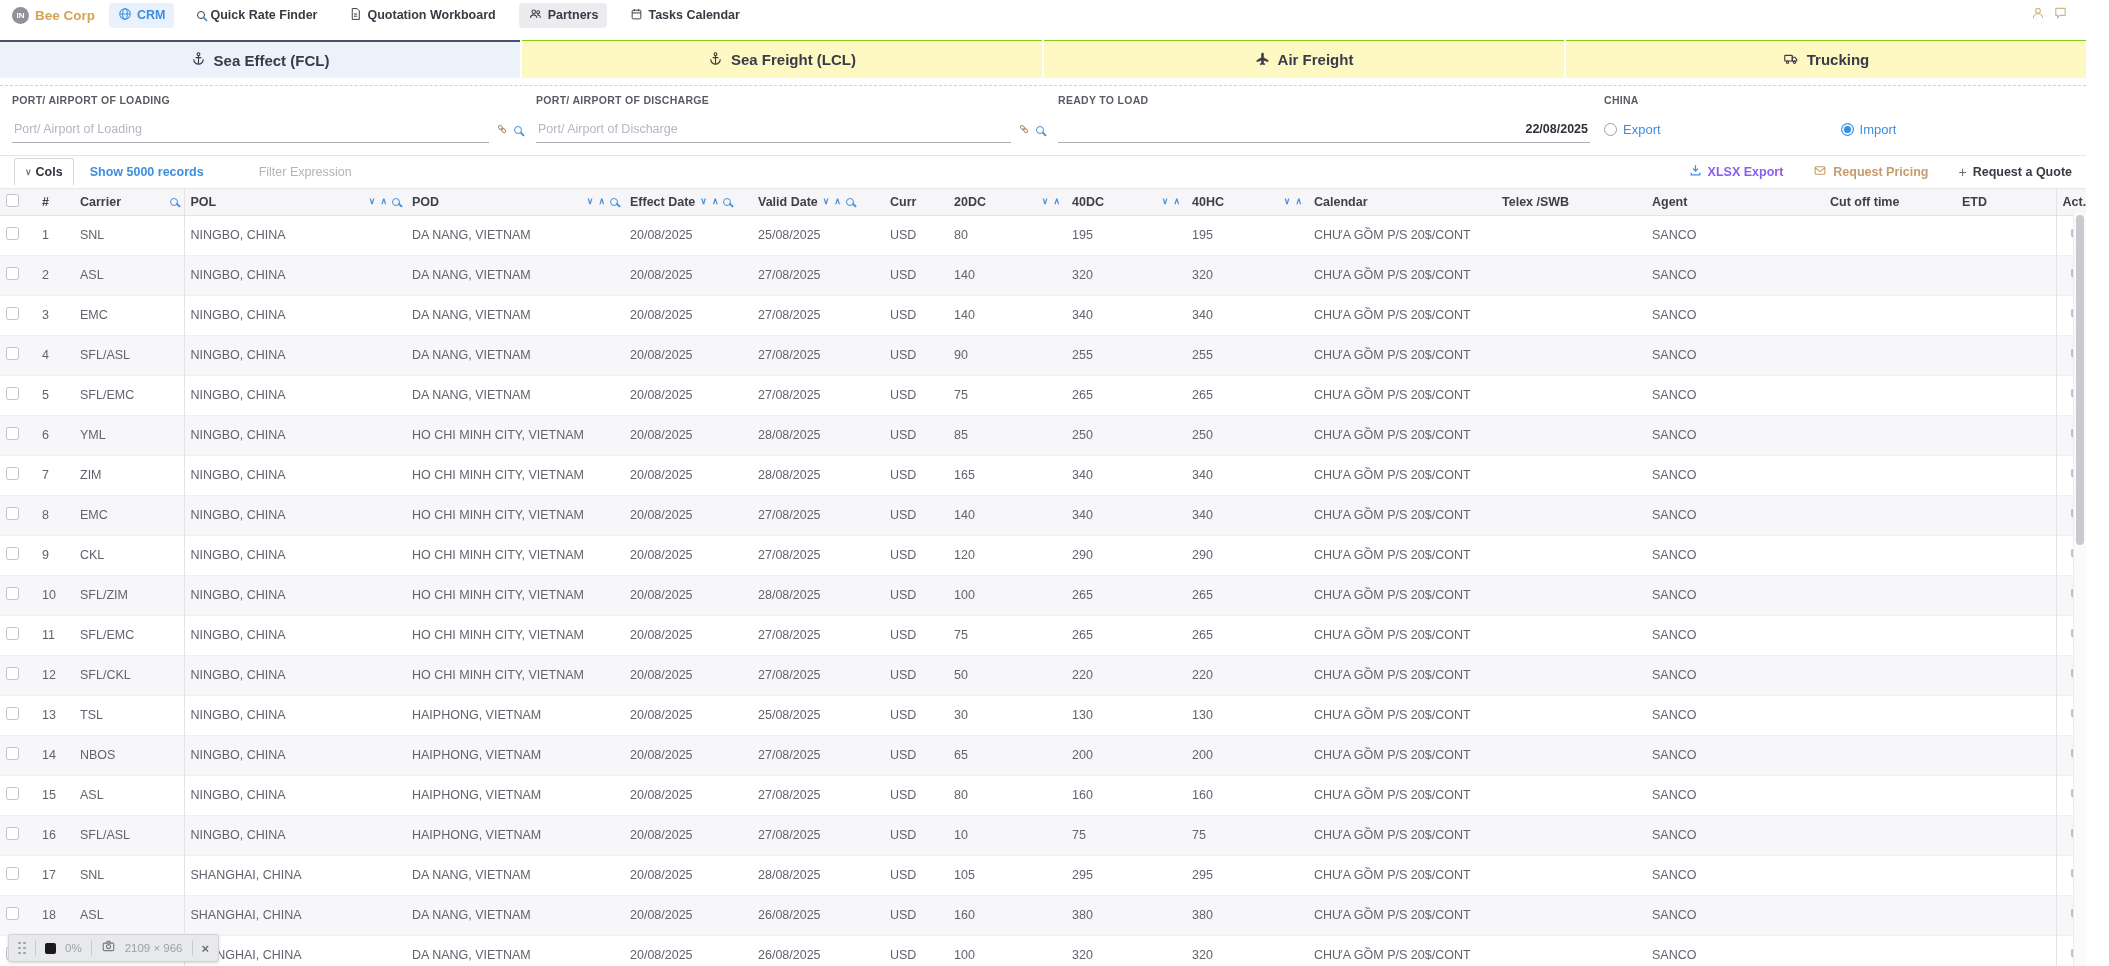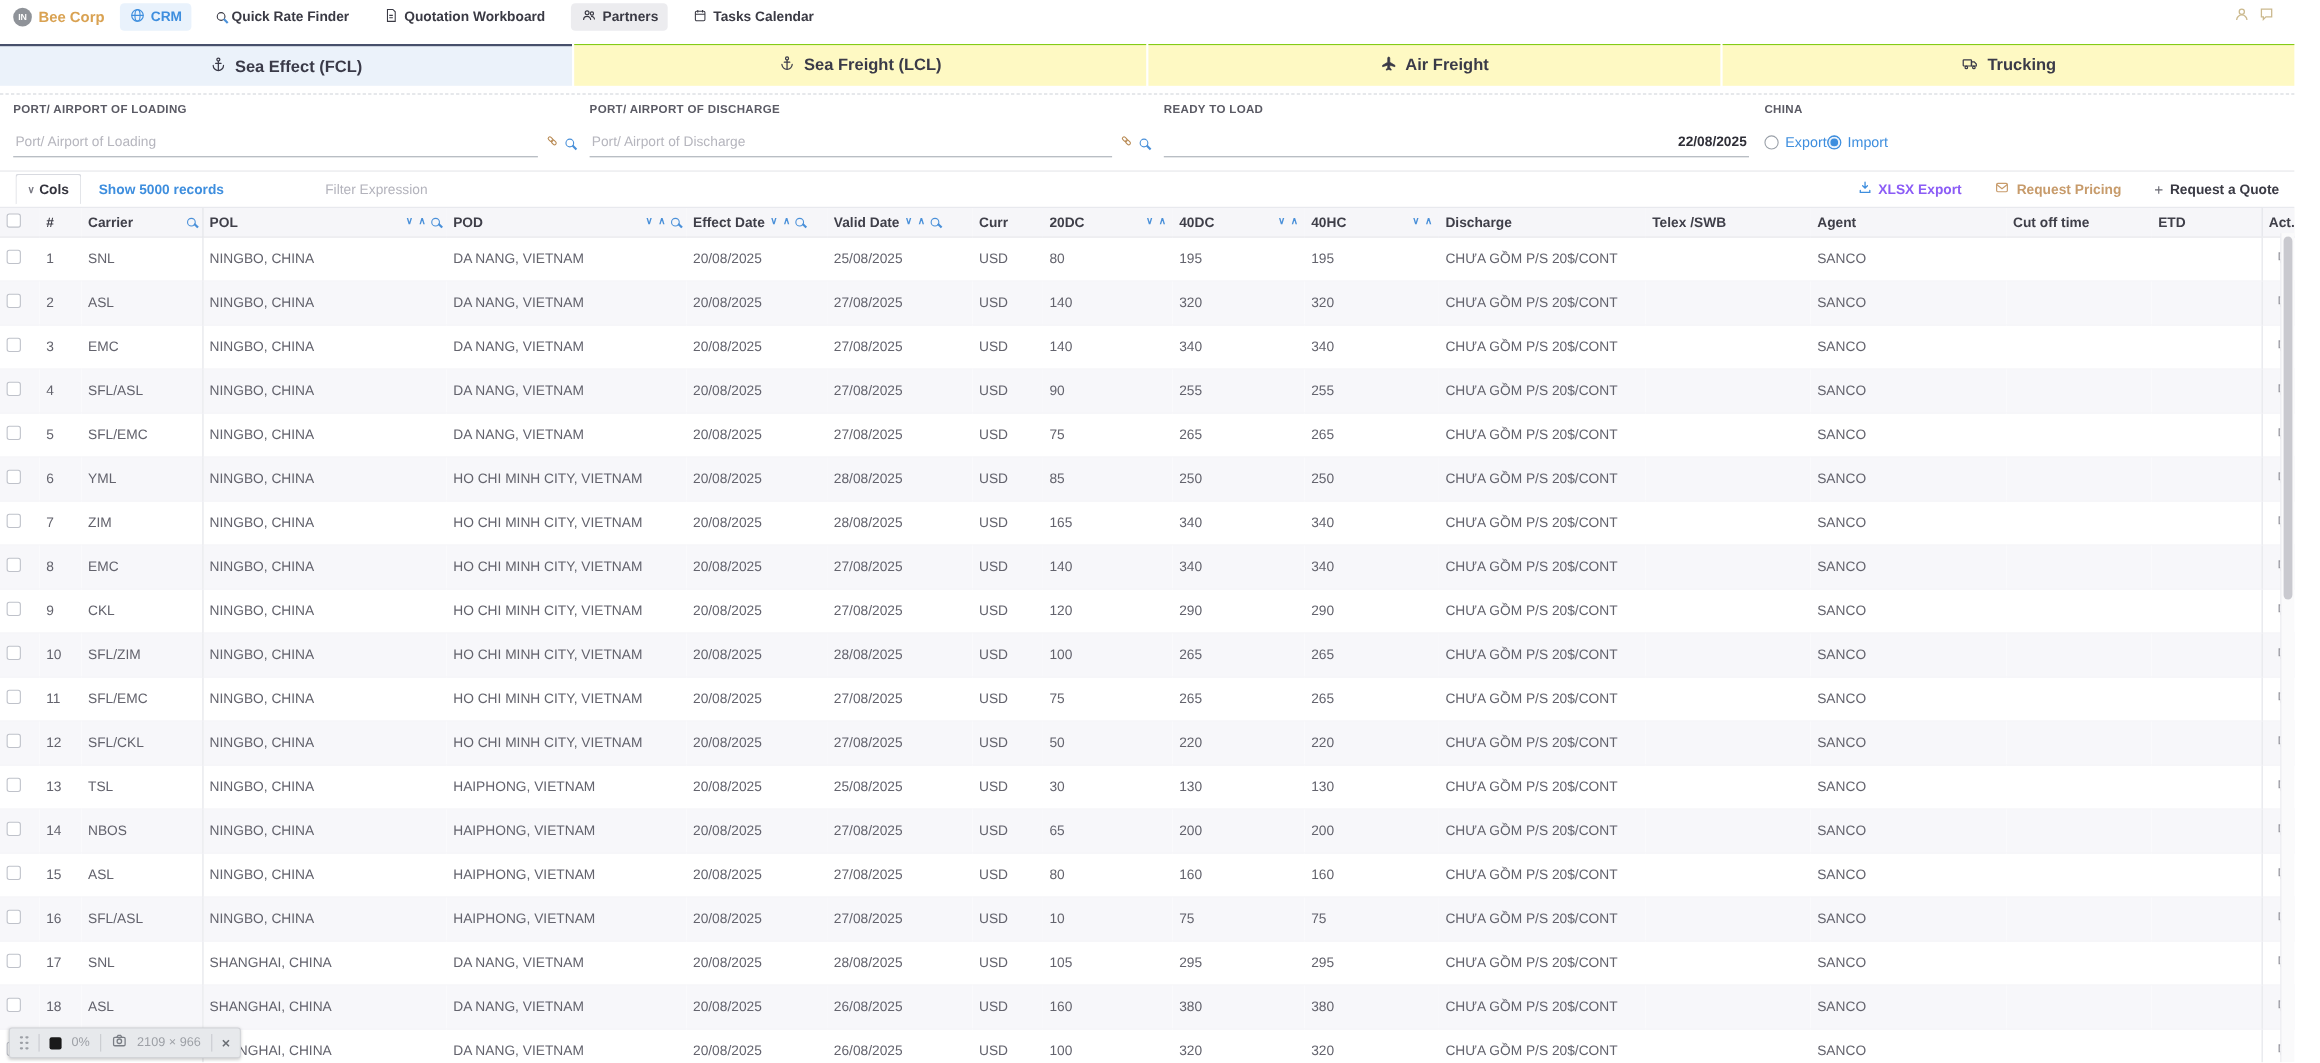--- a/index.html
+++ b/index.html
@@ -31,33 +31,33 @@
   
   .filters { margin-top:7px; border-top:1px dashed #CDD1D8; padding:8px 12px 12px;
              display:grid; grid-template-columns:510px 508px 532px 1fr; column-gap:14px; }
   .f-label { font-size:10.5px; font-weight:700; color:#5A5A64; letter-spacing:.3px; margin-bottom:12px; }
   .f-row { display:flex; align-items:flex-end; gap:7px; }
   .f-input { flex:1; border:none; outline:none; border-bottom:1px solid #A9AEB6; font-family:"Liberation Sans",sans-serif;
              font-size:12.5px; color:#2F2F38; padding:4px 2px 6px; background:transparent; }
   .f-input::placeholder { color:#B6B6BE; }
   .f-input.date { text-align:right; font-weight:700; }
   .f-icons { display:flex; align-items:center; gap:6px; padding-bottom:4px; }
-  .type-opts { display:flex; align-items:center; padding-top:4px; }
+  .type-opts { display:flex; align-items:center; gap:180px; padding-top:4px; }
   .radio-item { display:flex; align-items:center; gap:6px; font-size:13px; color:#3E8EDE; cursor:pointer; }
   .radio { width:13px; height:13px; border-radius:50%; border:1.5px solid #9AA0A8; background:#fff; position:relative; }
   .radio.sel { border-color:#3E8EDE; background:#3E8EDE; box-shadow:inset 0 0 0 2px #EAF2FB; }
 
   
   .toolbar { height:34px; border-top:1px solid #E5E6EA; border-bottom:1px solid #E5E6EA;
              display:flex; align-items:center; padding:0 14px; }
   .cols-btn { display:flex; align-items:center; gap:4px; border:1px solid #D8DAE0; border-bottom-color:#fff; border-radius:3px 3px 0 0;
               height:28px; padding:0 10px; font-size:12.5px; font-weight:700; color:#33333D; cursor:pointer; background:#fff; }
   .cols-btn .chev { color:#7A7A84; font-size:9px; }
   .show-records { margin-left:16px; color:#3E8EDE; font-size:12.5px; font-weight:600; cursor:pointer; }
-  .filter-exp { margin-left:92px; border:none; outline:none; font-family:"Liberation Sans",sans-serif; font-size:12.5px;
+  .filter-exp { margin-left:55px; border:none; outline:none; font-family:"Liberation Sans",sans-serif; font-size:12.5px;
                 color:#2F2F38; width:320px; background:transparent; }
   .filter-exp::placeholder { color:#B3B3BC; }
   .tb-right { margin-left:auto; display:flex; align-items:center; gap:30px; }
   .tb-link { display:flex; align-items:center; gap:6px; font-size:12.5px; font-weight:700; cursor:pointer; }
   .tb-link.xlsx { color:#8b5cf6; } .tb-link.xlsx svg { stroke:#3E8EDE; }
   .tb-link.pricing { color:#C79B6B; } .tb-link.pricing svg { stroke:#C79B6B; }
   .tb-link.quote { color:#3A3A44; }
   .tb-link .plus { font-size:14px; font-weight:400; color:#6A6A74; }
 
   
@@ -349,21 +349,21 @@
             </span>
           </th>
         <th>
             <span class="hwrap">
               <span>40HC</span>
               <span class="sp"></span>
               <span class="car">∨</span>
               <span class="car">∧</span>
             </span>
           </th>
-        <th>Discharge</th>
+        <th>Calendar</th>
         <th>Telex /SWB</th>
         <th>Agent</th>
         <th>Cut off time</th>
         <th>ETD</th>
         <th>Act.</th>
       </tr>
     </thead>
     <tbody id="rows">
     <tr>
       <td><span class="cb"></span></td>

